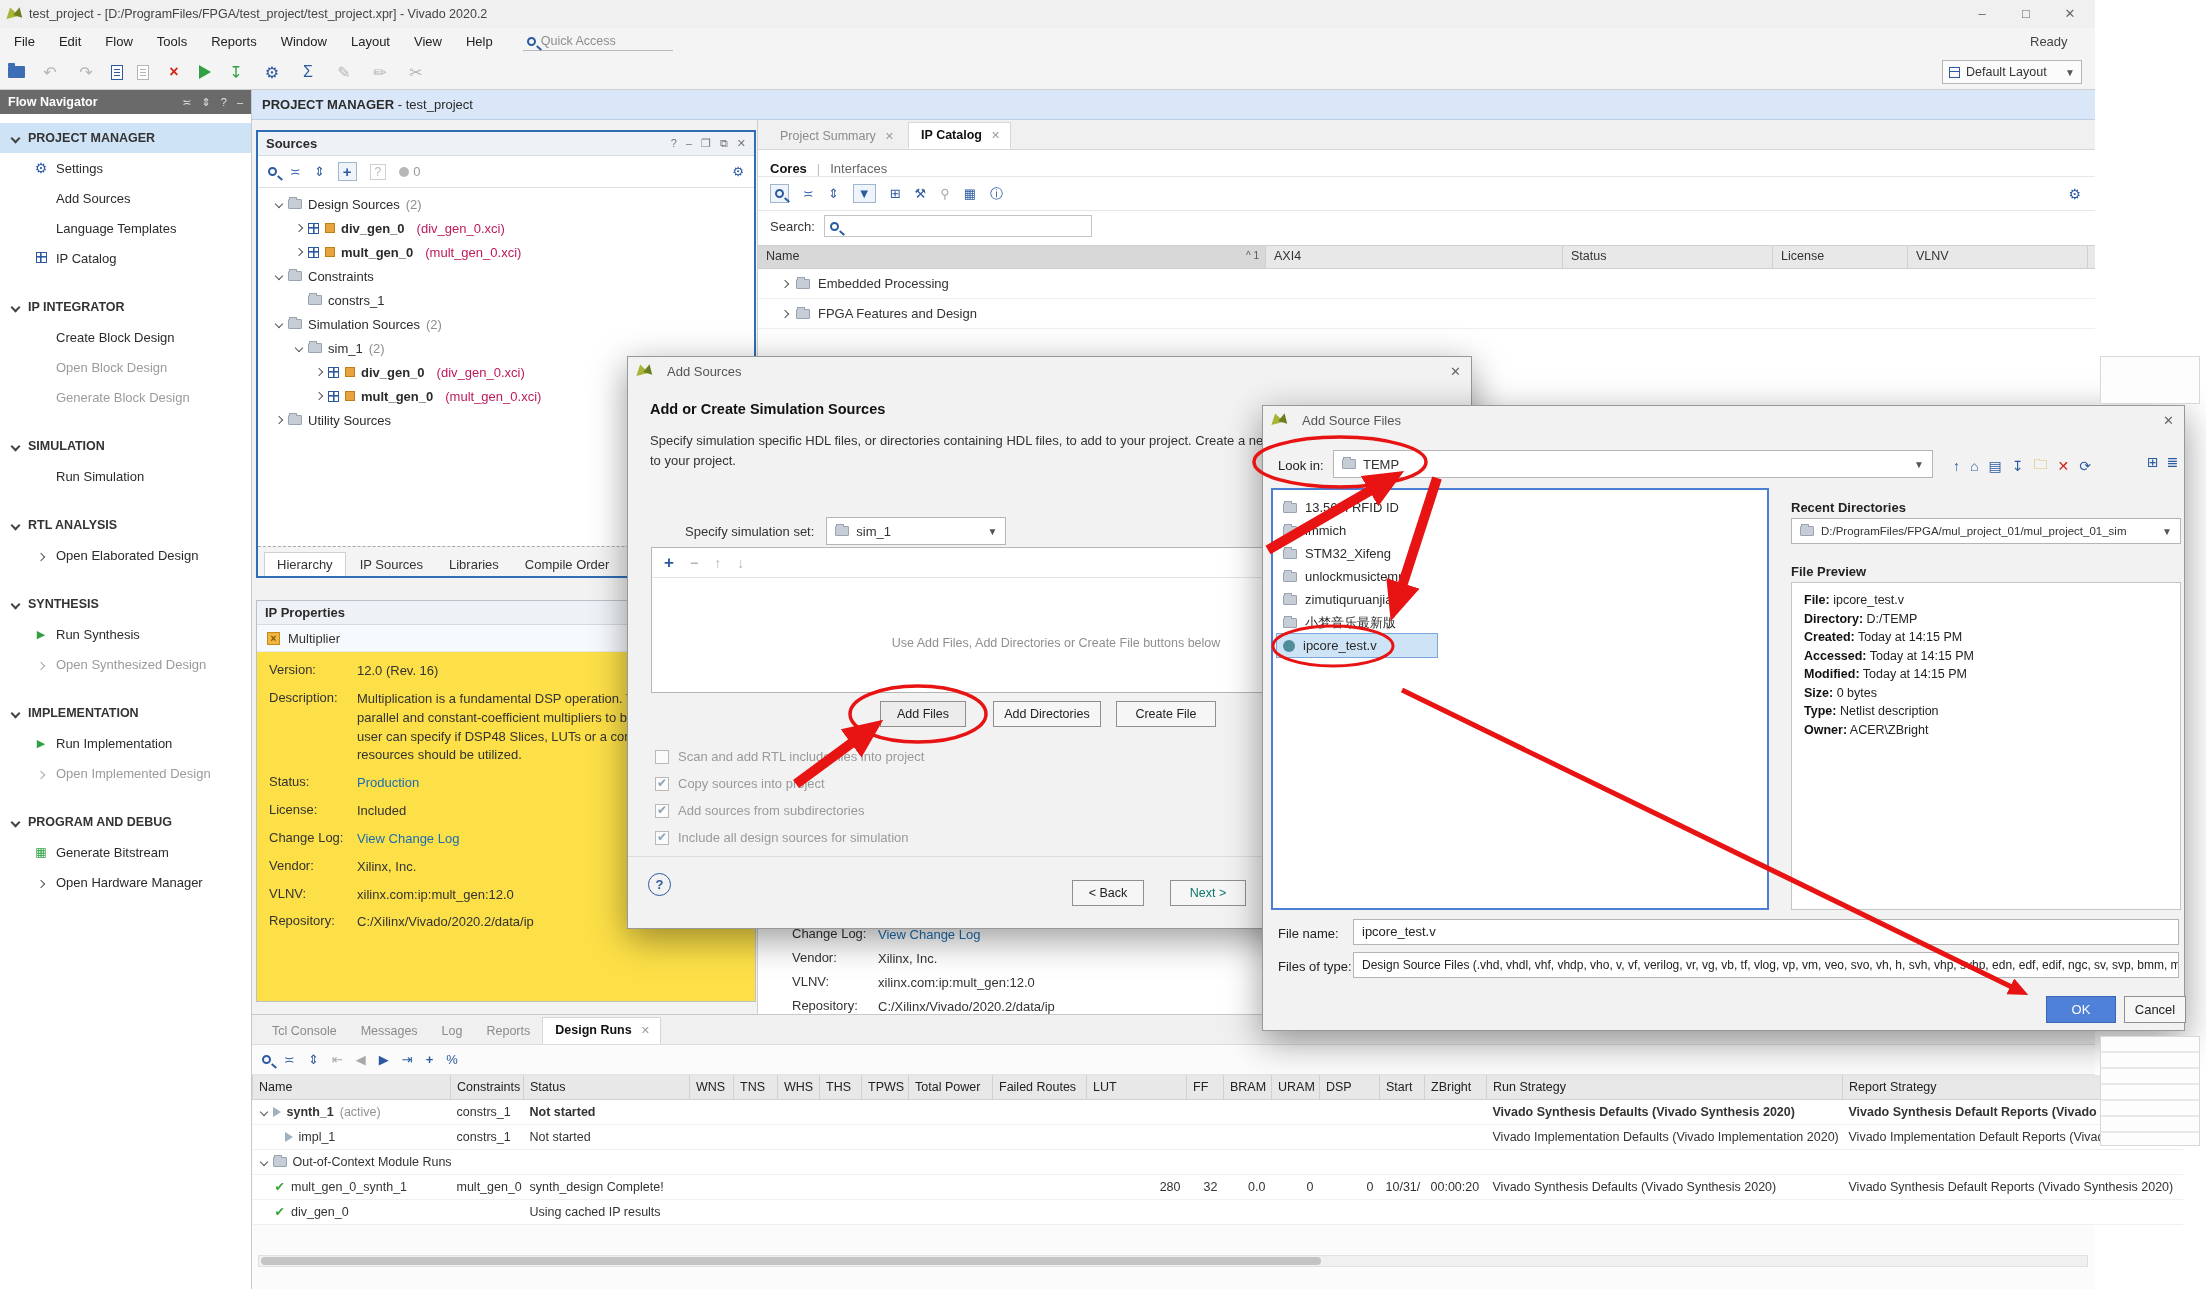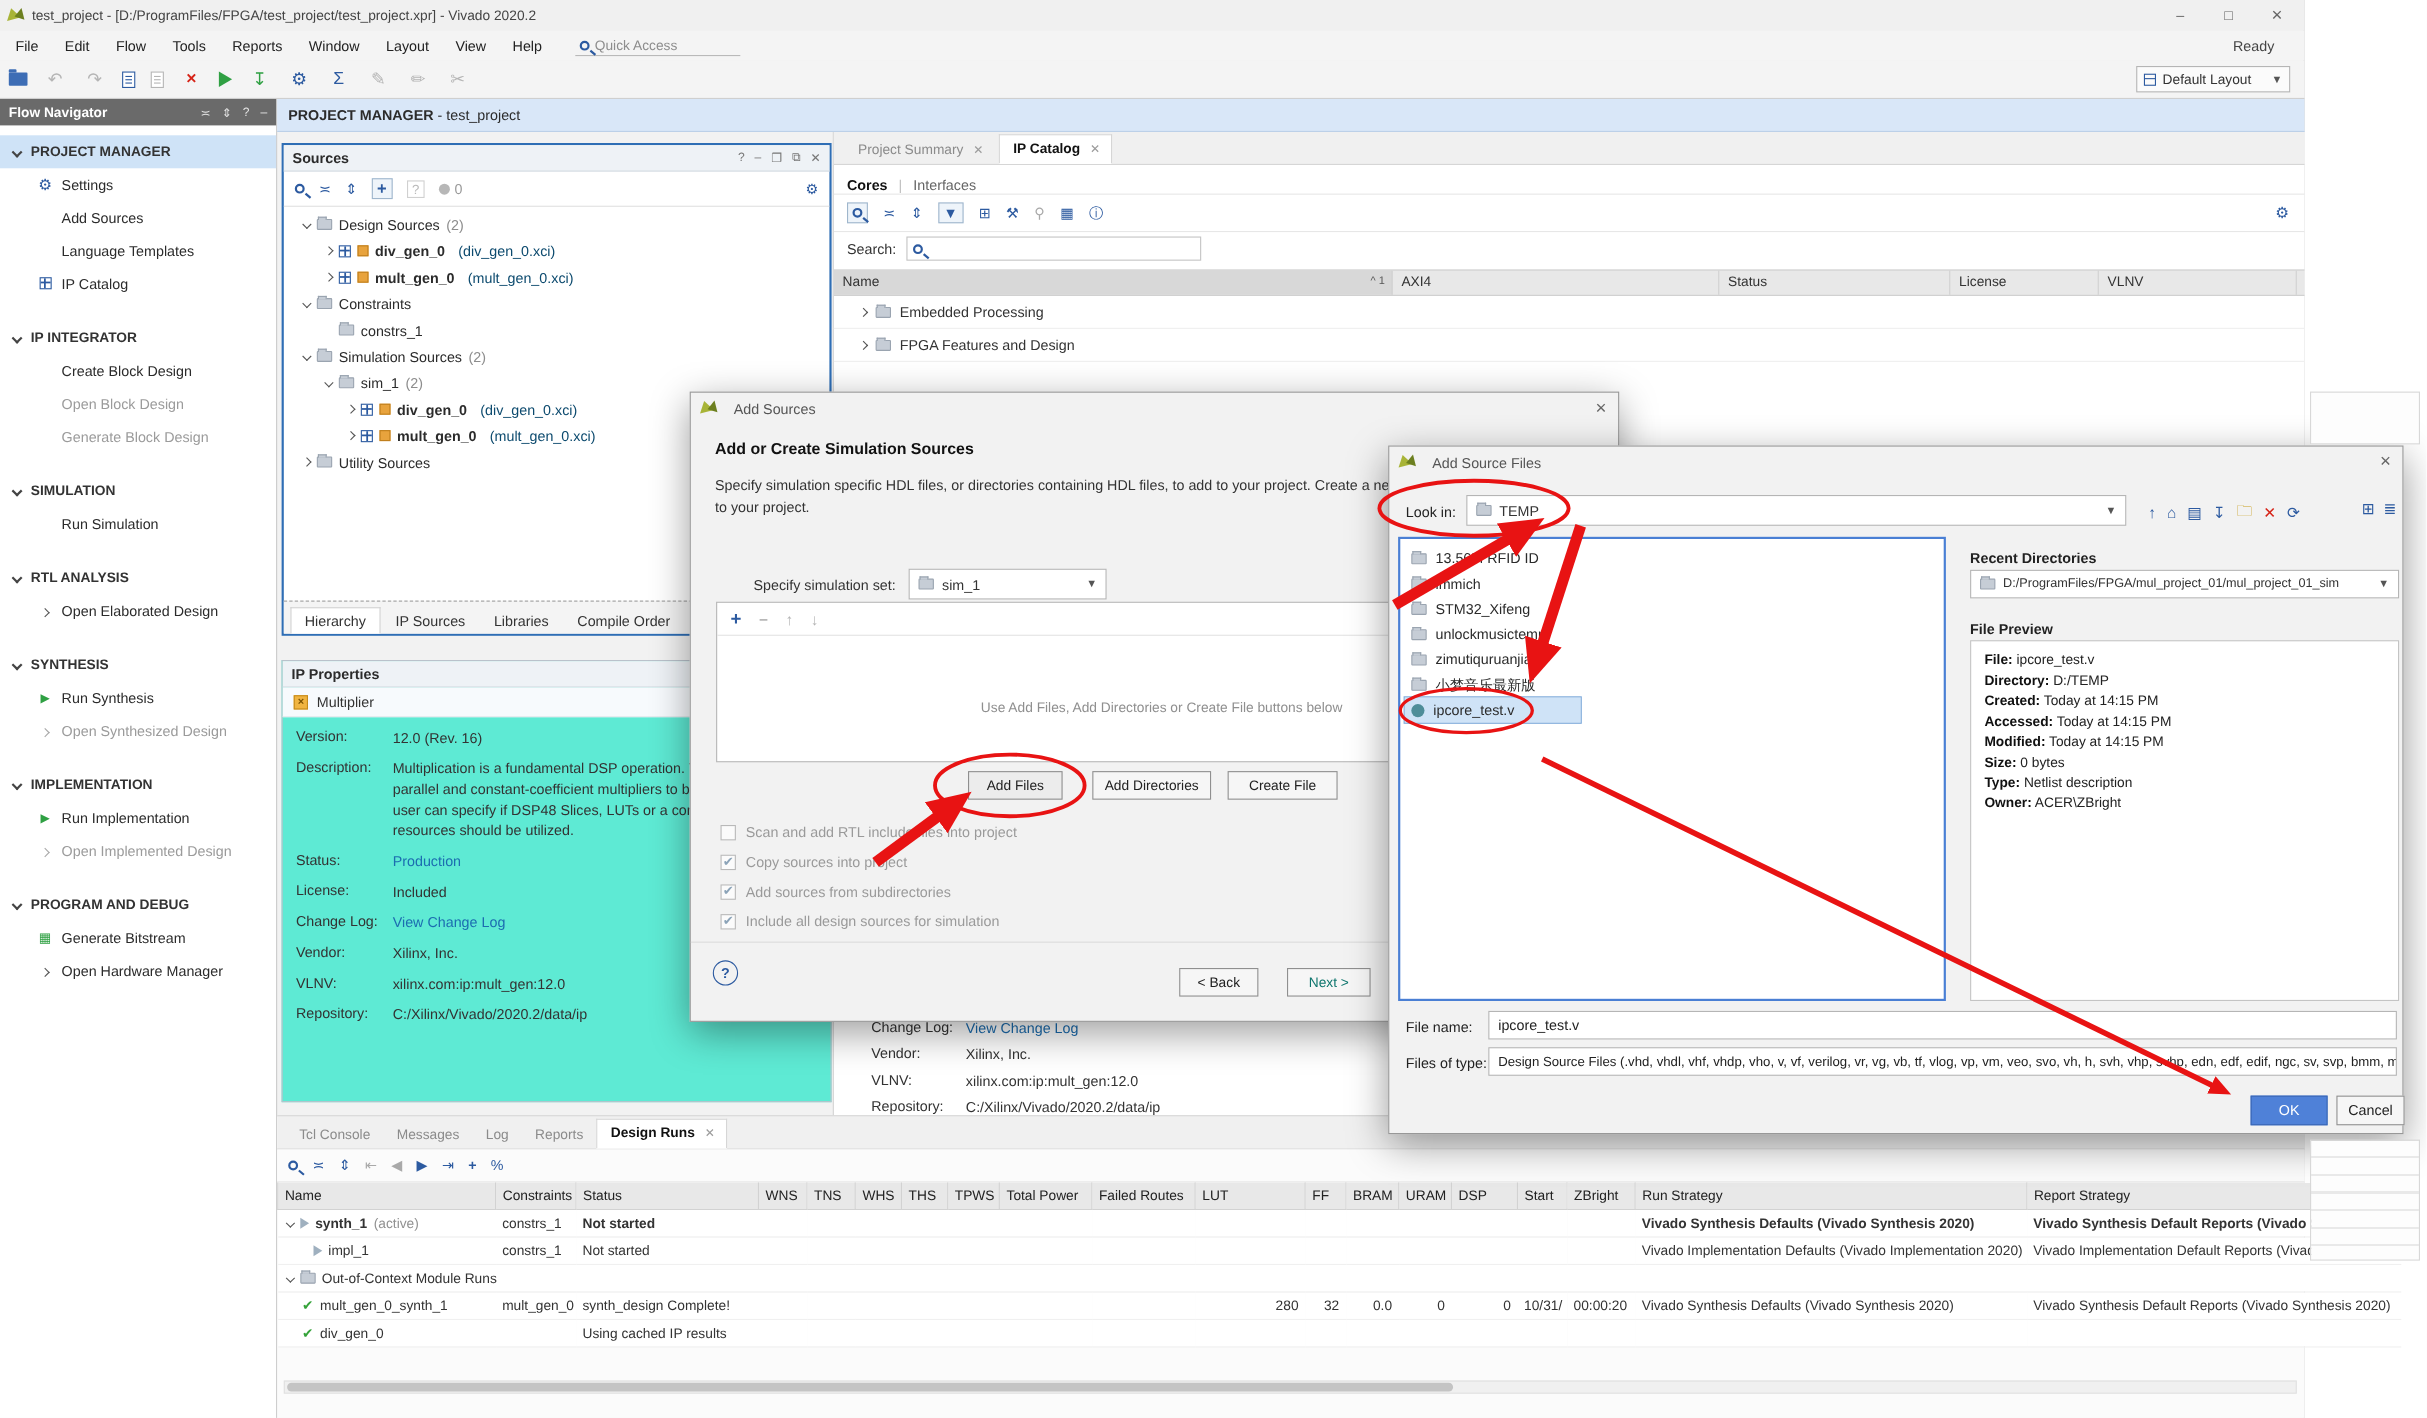--- a/index.html
+++ b/index.html
@@ -79,27 +79,27 @@
   #src-panel { position:absolute; left:256px; top:130px; width:500px; height:448px; background:#fff; border:2px solid #2f6eb5; }
   #src-toolbar { height:32px; border-bottom:1px solid #e0e0e0; display:flex; align-items:center; gap:13px; padding:0 10px; }
   #src-toolbar .boxed { border:1px solid #9fb6cc; background:#eef4fa; padding:0px 4px; color:#2c5aa0; font-weight:bold; font-size:15px; }
   #src-toolbar .qbox { border:1px solid #d0d0d0; color:#b9b9b9; padding:0 4px; font-size:12px; }
   #src-toolbar .zero { color:#9a9a9a; display:flex; align-items:center; gap:4px; }
   #src-toolbar .dot { width:10px; height:10px; border-radius:50%; background:#b7b7b7; display:inline-block; }
   #src-tree { padding-top:4px; }
   .trow { height:24px; display:flex; align-items:center; gap:6px; }
   .trow .lbl { color:#2b2b2b; white-space:nowrap; }
   .trow .lbl.boldlbl { font-weight:bold; }
-  .trow .sfx { color:#0c4a6e; white-space:nowrap; }
+  .trow .sfx { color:#be185d; white-space:nowrap; }
   #src-tabs { position:absolute; left:0; bottom:0; width:100%; height:30px; border-top:1px dashed #a8a8a8; display:flex; align-items:flex-end; gap:2px; padding:0 6px; background:#f4f4f4; }
   #src-tabs .stab { padding:4px 12px; color:#333; }
   #src-tabs .stab.active { background:#ffffff; border:1px solid #d0d0d0; border-bottom:none; }
 
   
-  #ipprops { position:absolute; left:256px; top:600px; width:500px; height:402px; background:#5eead4; border:1px solid #b9c2cb; }
+  #ipprops { position:absolute; left:256px; top:600px; width:500px; height:402px; background:#fde047; border:1px solid #b9c2cb; }
   #ipprops-name { height:27px; display:flex; align-items:center; gap:8px; padding:0 10px; background:#f7fafd; border-bottom:1px solid #e4e9ee; }
   .mult-ic { width:13px; height:13px; background:#f0b441; border:1px solid #c68a1a; color:#7c5200; font-size:10px; line-height:12px; text-align:center; font-weight:bold; }
   #ipprops-fields { padding:10px 12px; }
   .pf { display:flex; margin-bottom:9px; }
   .pf .k { width:88px; flex:none; color:#333; }
   .pf .v { color:#333; width:380px; line-height:1.45; }
   .pf .v.link { color:#1c6db0; }
 
   
   #ipcat { position:absolute; left:757px; top:120px; width:1338px; height:894px; background:#fff; border-left:1px solid #cfcfcf; }

